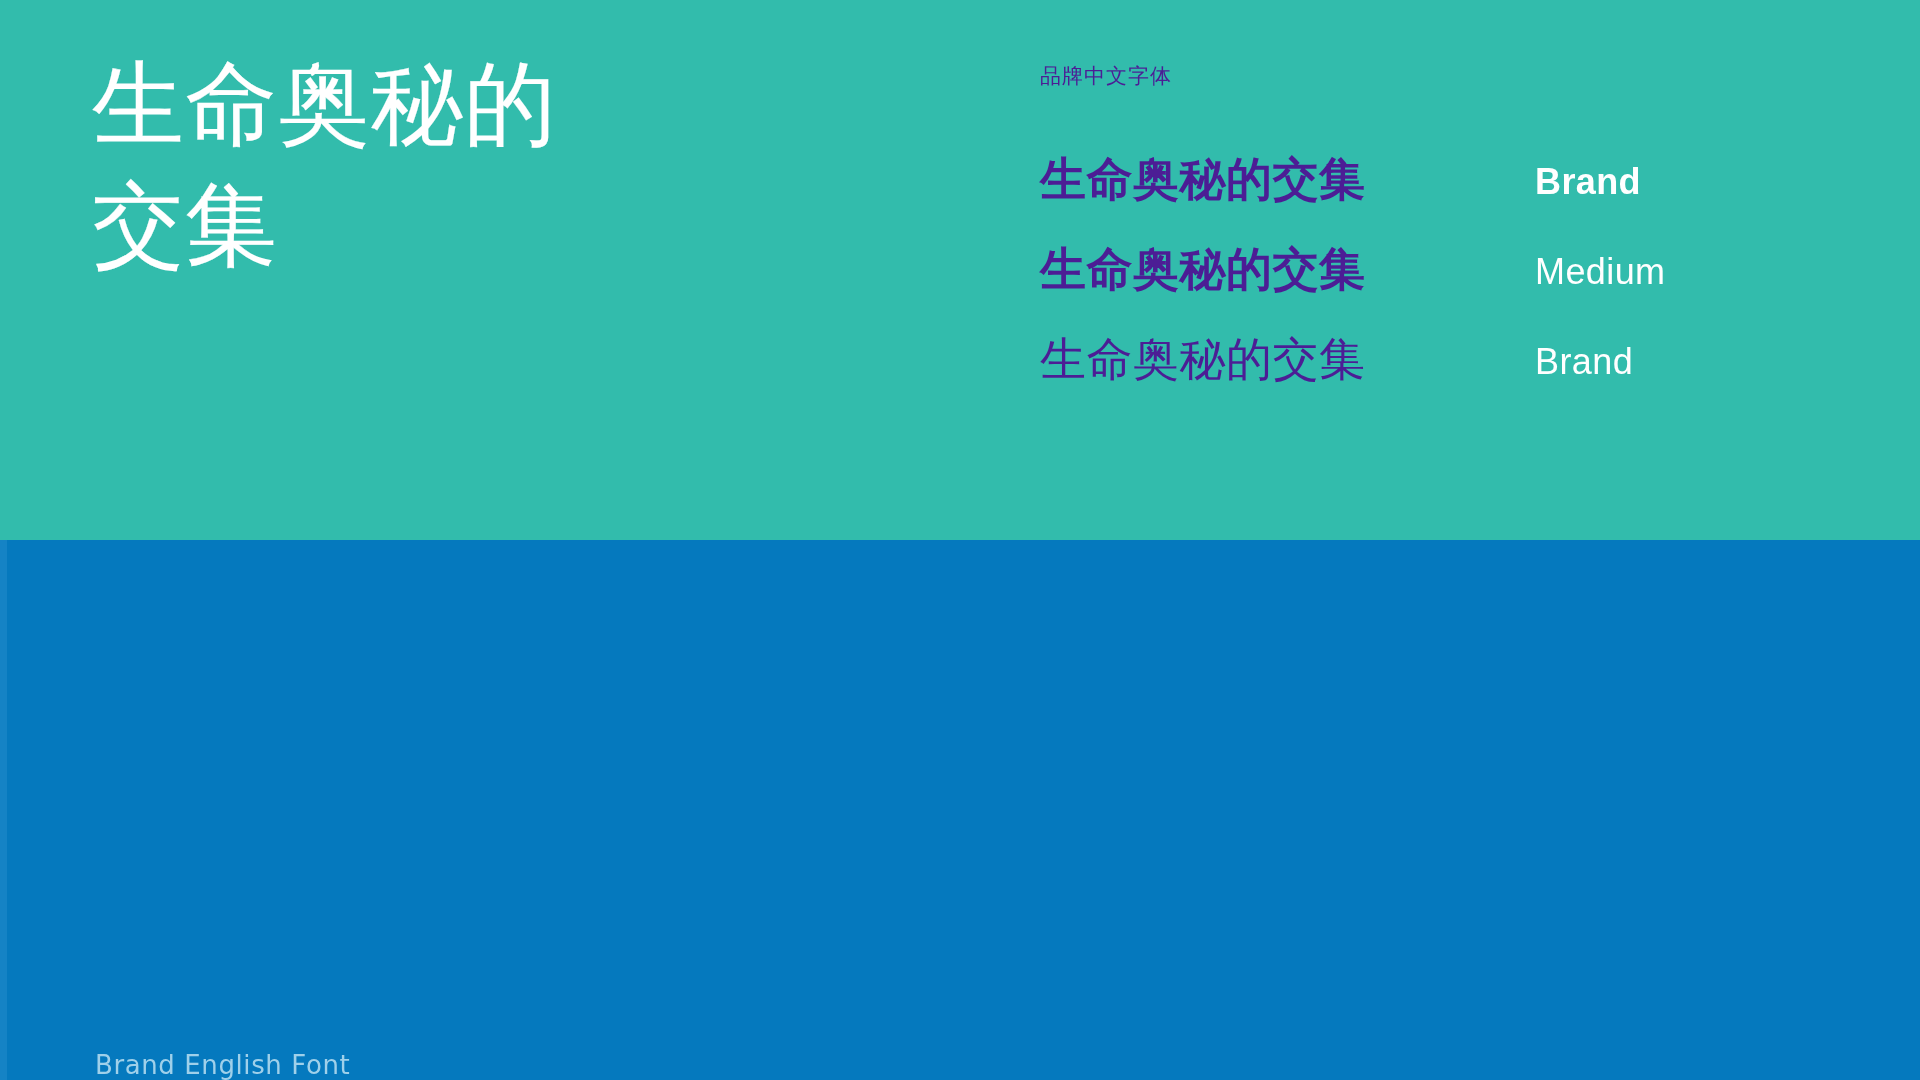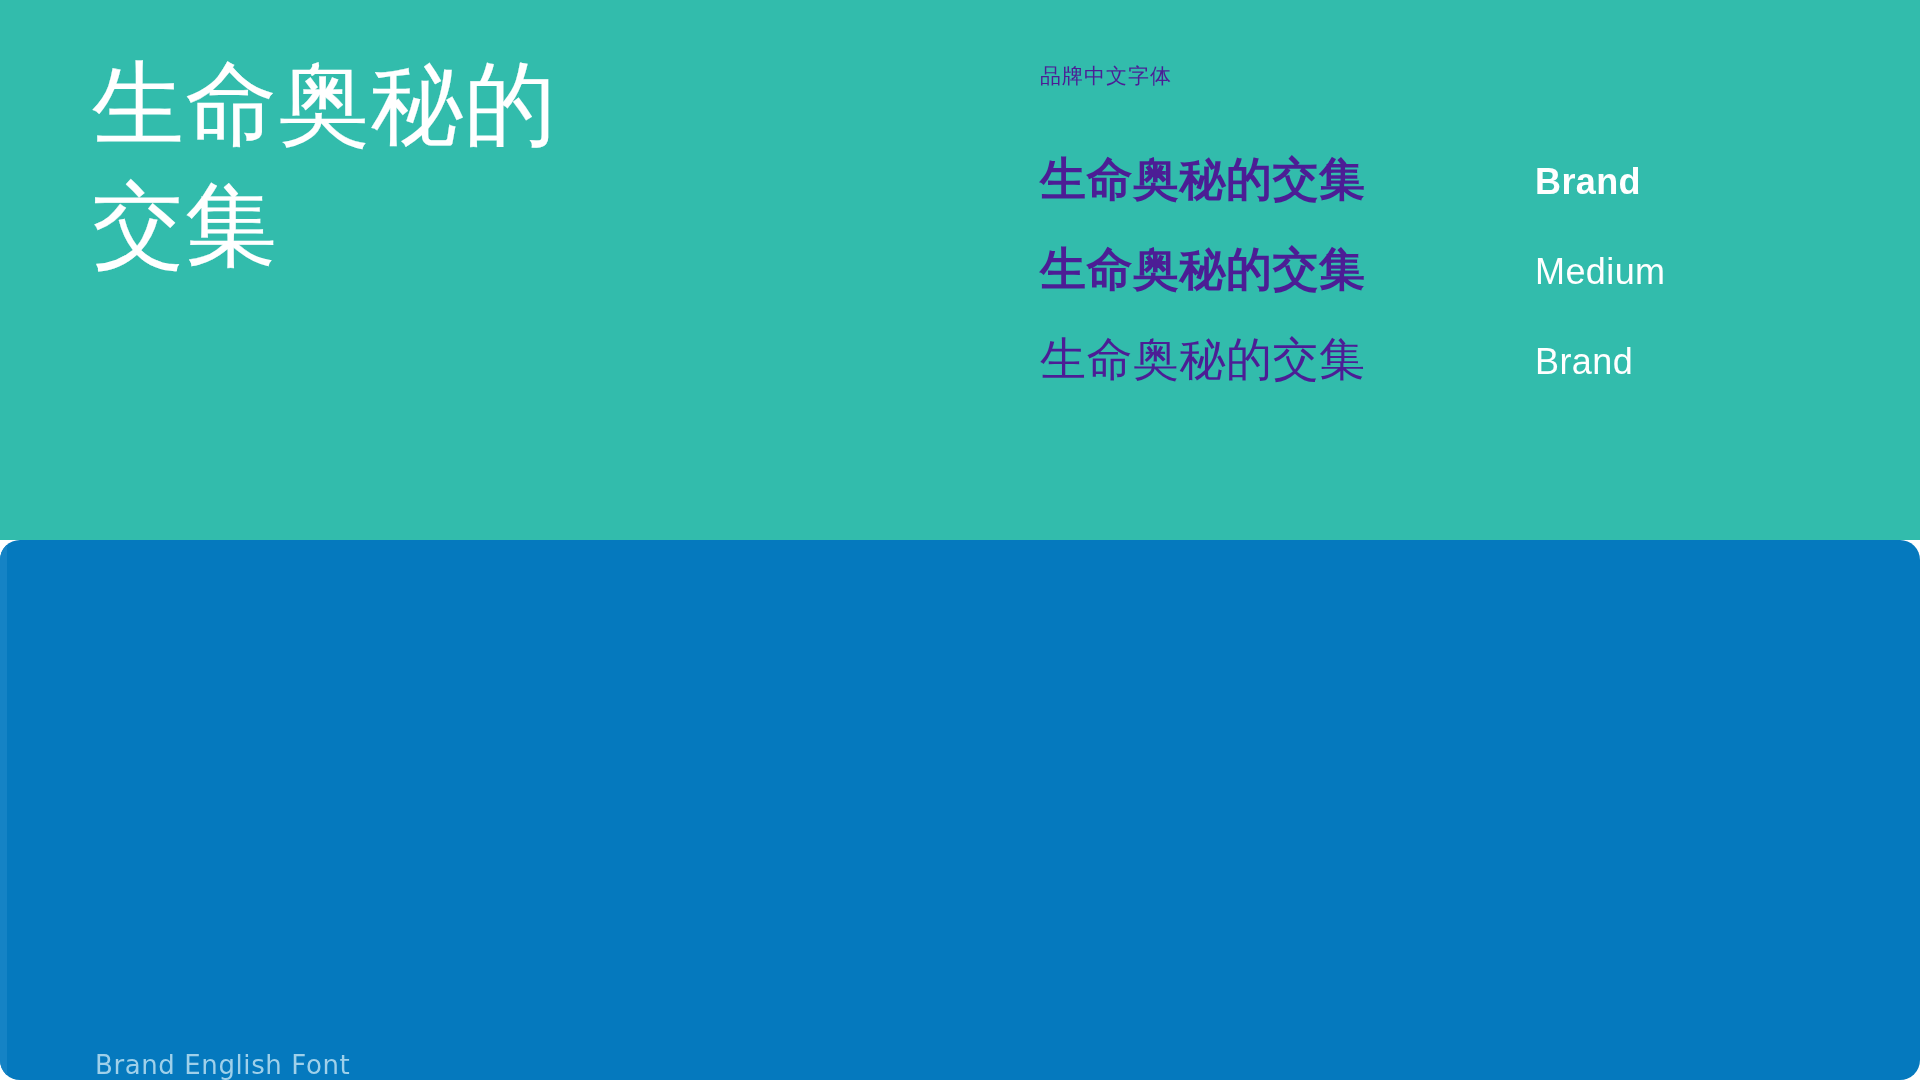--- a/index.html
+++ b/index.html
@@ -28,21 +28,20 @@
   }
   #panel-chinese {
     top: 0;
     height: 540px;
     background: #32BCAC;
   }
   #panel-english {
     top: 540px;
     height: 540px;
     background: #0579BE;
-    border-radius: 20px;
   }
   
   #panel-english::before {
     content: "";
     position: absolute;
     left: 0;
     top: 0;
     width: 7px;
     height: 100%;
     background: #1583c5;

